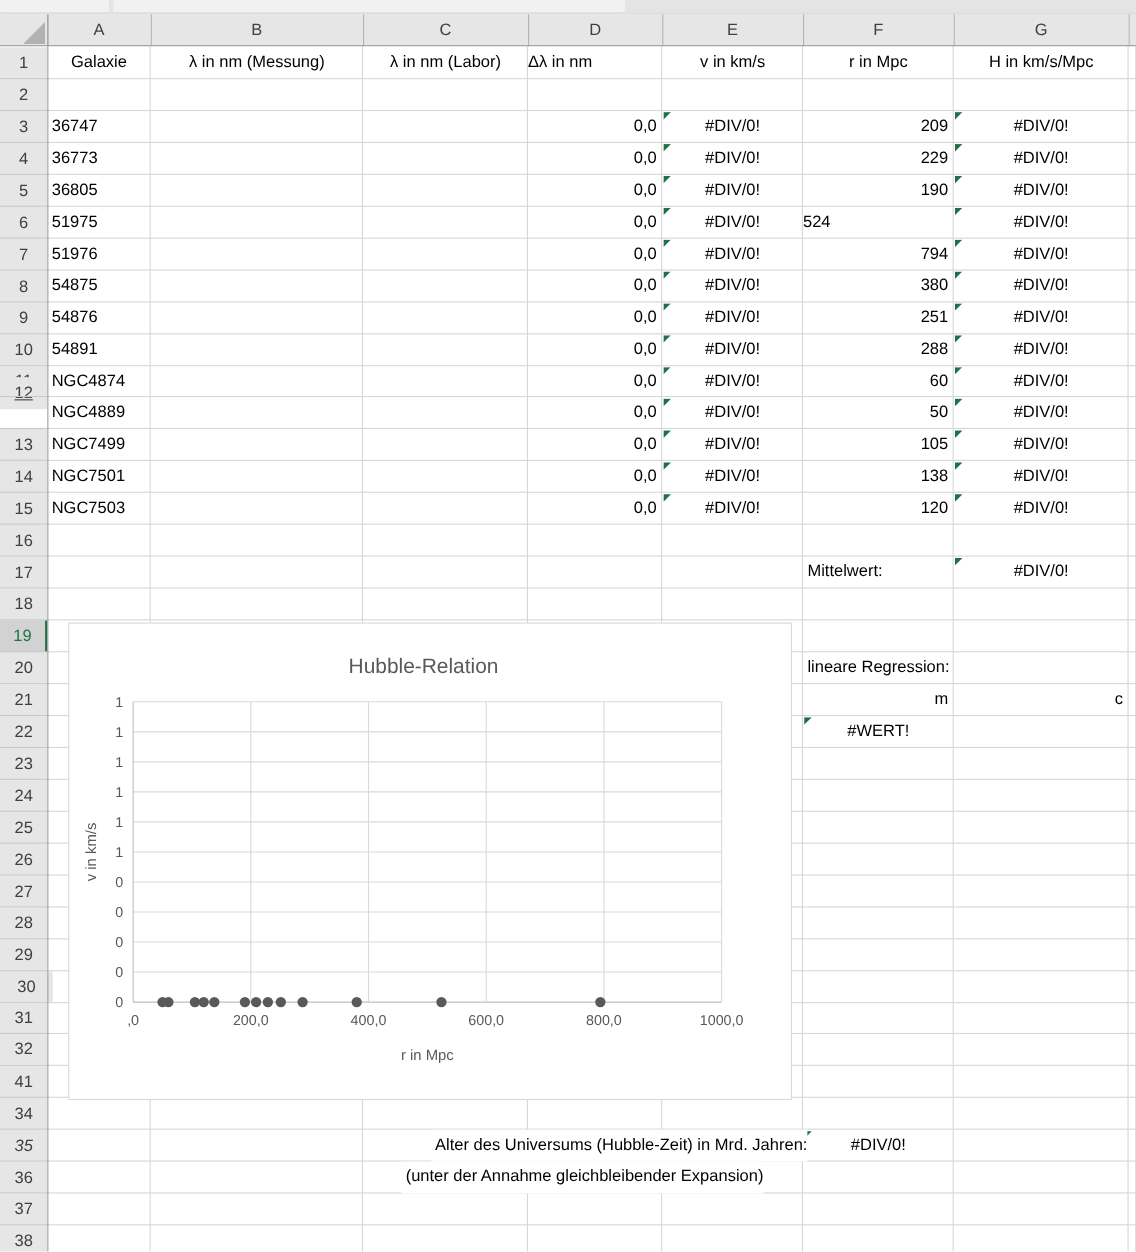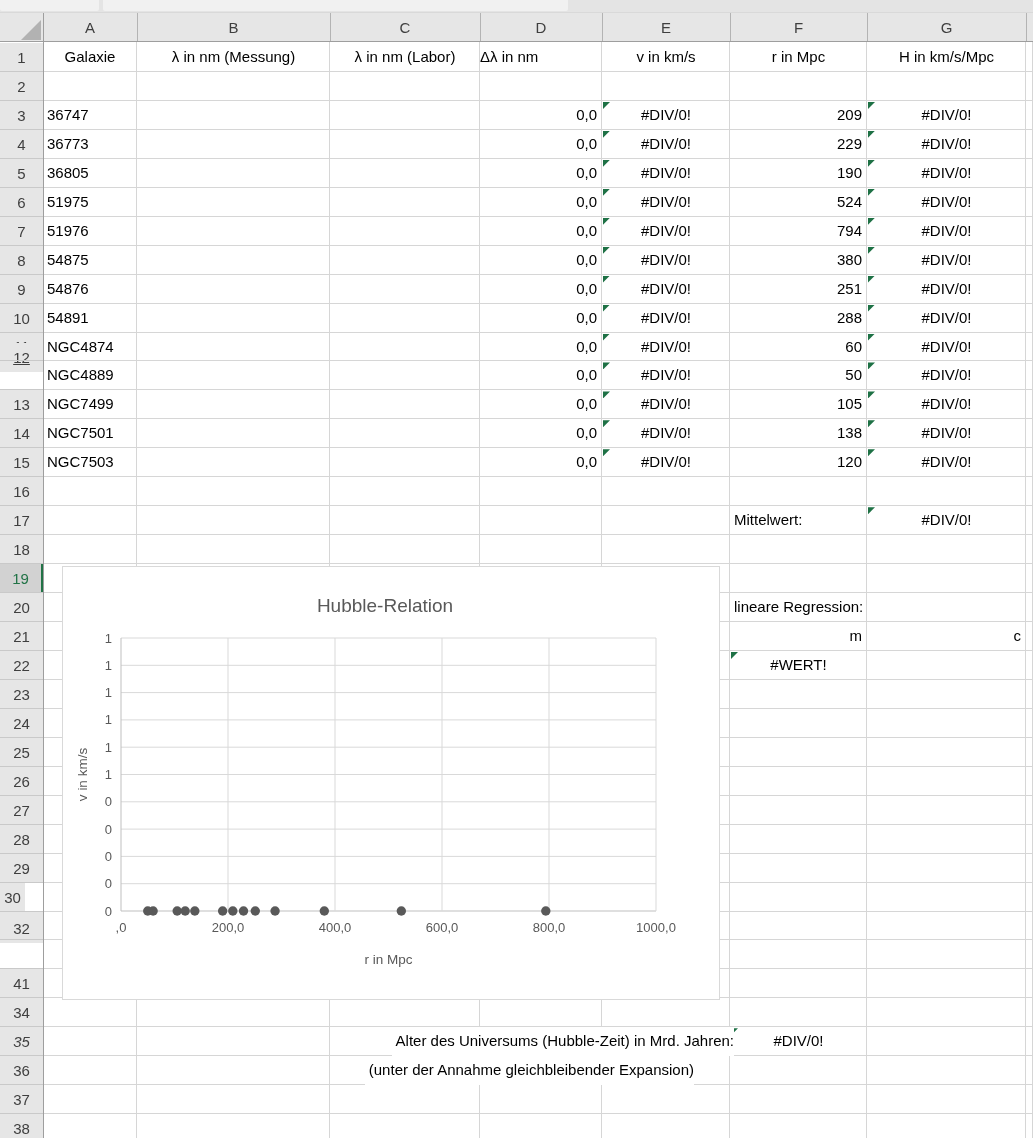--- a/index.html
+++ b/index.html
@@ -100,21 +100,21 @@
       <div class="cell" style="left: 730px; top: 129.85px; width: 137px; text-align: right; padding-left: 0px; padding-right: 5px;"><span>229</span></div>
       <div class="cell" style="left: 867px; top: 129.85px; width: 159px; text-align: center; padding-left: 0px; padding-right: 0px;"><span>#DIV/0!</span><div class="tri" style="background: rgb(30, 113, 69);"></div></div>
       <div class="cell" style="left: 43px; top: 158.8px; width: 94px; text-align: left; padding-left: 4px; padding-right: 0px;"><span>36805</span></div>
       <div class="cell" style="left: 480px; top: 158.8px; width: 122px; text-align: right; padding-left: 0px; padding-right: 5px;"><span>0,0</span></div>
       <div class="cell" style="left: 602px; top: 158.8px; width: 128px; text-align: center; padding-left: 0px; padding-right: 0px;"><span>#DIV/0!</span><div class="tri" style="background: rgb(30, 113, 69);"></div></div>
       <div class="cell" style="left: 730px; top: 158.8px; width: 137px; text-align: right; padding-left: 0px; padding-right: 5px;"><span>190</span></div>
       <div class="cell" style="left: 867px; top: 158.8px; width: 159px; text-align: center; padding-left: 0px; padding-right: 0px;"><span>#DIV/0!</span><div class="tri" style="background: rgb(30, 113, 69);"></div></div>
       <div class="cell" style="left: 43px; top: 187.75px; width: 94px; text-align: left; padding-left: 4px; padding-right: 0px;"><span>51975</span></div>
       <div class="cell" style="left: 480px; top: 187.75px; width: 122px; text-align: right; padding-left: 0px; padding-right: 5px;"><span>0,0</span></div>
       <div class="cell" style="left: 602px; top: 187.75px; width: 128px; text-align: center; padding-left: 0px; padding-right: 0px;"><span>#DIV/0!</span><div class="tri" style="background: rgb(30, 113, 69);"></div></div>
-      <div class="cell" style="left: 730px; top: 187.75px; width: 137px; text-align: right; padding-left: 0px; padding-right: 5px;"><span>524</span></div>
+      <div class="cell" style="left: 730px; top: 187.75px; width: 137px; text-align: left; padding-left: 0px; padding-right: 5px;"><span>524</span></div>
       <div class="cell" style="left: 867px; top: 187.75px; width: 159px; text-align: center; padding-left: 0px; padding-right: 0px;"><span>#DIV/0!</span><div class="tri" style="background: rgb(30, 113, 69);"></div></div>
       <div class="cell" style="left: 43px; top: 216.7px; width: 94px; text-align: left; padding-left: 4px; padding-right: 0px;"><span>51976</span></div>
       <div class="cell" style="left: 480px; top: 216.7px; width: 122px; text-align: right; padding-left: 0px; padding-right: 5px;"><span>0,0</span></div>
       <div class="cell" style="left: 602px; top: 216.7px; width: 128px; text-align: center; padding-left: 0px; padding-right: 0px;"><span>#DIV/0!</span><div class="tri" style="background: rgb(30, 113, 69);"></div></div>
       <div class="cell" style="left: 730px; top: 216.7px; width: 137px; text-align: right; padding-left: 0px; padding-right: 5px;"><span>794</span></div>
       <div class="cell" style="left: 867px; top: 216.7px; width: 159px; text-align: center; padding-left: 0px; padding-right: 0px;"><span>#DIV/0!</span><div class="tri" style="background: rgb(30, 113, 69);"></div></div>
       <div class="cell" style="left: 43px; top: 245.65px; width: 94px; text-align: left; padding-left: 4px; padding-right: 0px;"><span>54875</span></div>
       <div class="cell" style="left: 480px; top: 245.65px; width: 122px; text-align: right; padding-left: 0px; padding-right: 5px;"><span>0,0</span></div>
       <div class="cell" style="left: 602px; top: 245.65px; width: 128px; text-align: center; padding-left: 0px; padding-right: 0px;"><span>#DIV/0!</span><div class="tri" style="background: rgb(30, 113, 69);"></div></div>
       <div class="cell" style="left: 730px; top: 245.65px; width: 137px; text-align: right; padding-left: 0px; padding-right: 5px;"><span>380</span></div>
@@ -232,25 +232,25 @@
       <div class="rowhead" style="left: 0px; top: 737.8px; width: 43px; height: 28.95px;">25</div>
       <div class="rsep" style="top: 736.8px;"></div>
       <div class="rowhead" style="left: 0px; top: 766.75px; width: 43px; height: 28.95px;">26</div>
       <div class="rsep" style="top: 765.75px;"></div>
       <div class="rowhead" style="left: 0px; top: 795.7px; width: 43px; height: 28.95px;">27</div>
       <div class="rsep" style="top: 794.7px;"></div>
       <div class="rowhead" style="left: 0px; top: 824.65px; width: 43px; height: 28.95px;">28</div>
       <div class="rsep" style="top: 823.65px;"></div>
       <div class="rowhead" style="left: 0px; top: 853.6px; width: 43px; height: 28.95px;">29</div>
       <div class="rsep" style="top: 852.6px;"></div>
-      <div class="rowhead" style="left: 0px; top: 882.55px; width: 25px; height: 28.95px;">30</div>
+      <div class="rowhead" style="left: 0px; top: 882.55px; width: 48px; height: 28.95px;">30</div>
       <div class="rsep" style="top: 881.55px;"></div>
       <div class="rowhead" style="left: 0px; top: 911.5px; width: 43px; height: 28.95px;">31</div>
       <div class="rsep" style="top: 910.5px;"></div>
-      <div class="rowhead" style="left: 0px; top: 914px; width: 43px; height: 28.95px;">32</div>
+      <div class="rowhead" style="left: 0px; top: 939px; width: 43px; height: 28.95px;">32</div>
       <div class="rsep" style="top: 939.45px;"></div>
       <div class="rowhead" style="left: 0px; top: 969.4px; width: 43px; height: 28.95px;">41</div>
       <div class="rsep" style="top: 968.4px;"></div>
       <div class="rowhead" style="left: 0px; top: 998.35px; width: 43px; height: 28.95px;">34</div>
       <div class="rsep" style="top: 997.35px;"></div>
       <div class="rowhead" style="left: 0px; top: 1027.3px; width: 43px; height: 28.95px; font-style: italic;">35</div>
       <div class="rsep" style="top: 1026.3px;"></div>
       <div class="rowhead" style="left: 0px; top: 1056.25px; width: 43px; height: 28.95px;">36</div>
       <div class="rsep" style="top: 1055.25px;"></div>
       <div class="rowhead" style="left: 0px; top: 1085.2px; width: 43px; height: 28.95px;">37</div>

